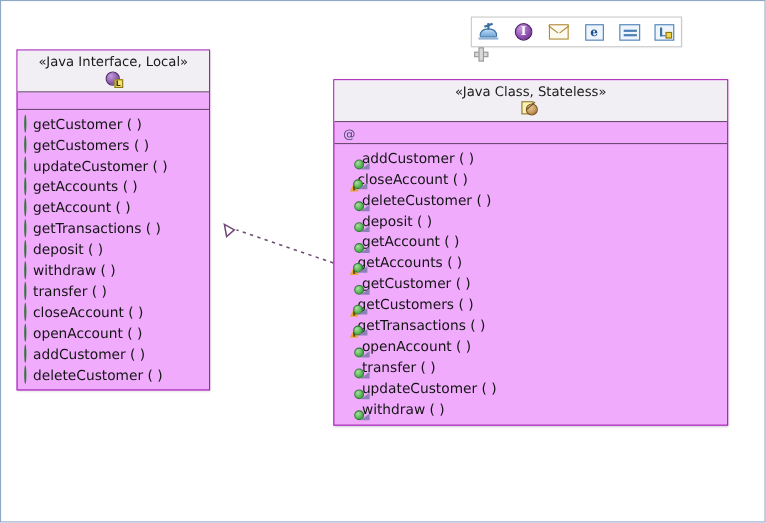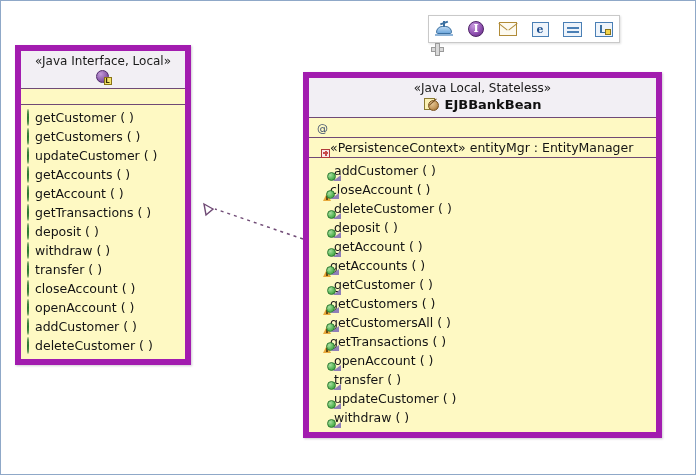--- a/index.html
+++ b/index.html
@@ -17,22 +17,22 @@
     left: 0; top: 0;
     width: 694px; height: 473px;
     border: 1px solid #8fa8c8;
     background: #ffffff;
     overflow: hidden;
   }
 
   
   .uml-box {
     position: absolute;
-    border: 6px solid #a21caf;
-    background: #fef9c3;
+    border: 1px solid #a21caf;
+    background: #f0abfc;
     box-sizing: border-box;
     box-shadow: 1px 1px 2px rgba(120,110,130,0.35);
   }
   .uml-header {
     background: #f2eff4;
     border-bottom: 1px solid #6f4a75;
     text-align: center;
     padding: 3px 4px 4px 4px;
     box-sizing: border-box;
   }
@@ -399,43 +399,36 @@
         <div class="member-row">
           <span class="icon"><span class="ico-op-green"></span></span>
           <span class="label">deleteCustomer ( )</span>
         </div>
       </div>
   </div>
 
   <div class="uml-box" id="bean-box" style="left:302px; top:71px; width:359px;">
 
     <div class="uml-header">
-      <div class="stereotype">«Java Local, Stateless»</div>
+      <div class="stereotype">«Java Class, Stateless»</div>
       <div class="typename">
         <span class="icon ico-class">
           <span class="note"></span>
             <span class="ball"></span>
             <span class="slash"></span>
         </span>
-        <span>EJBBankBean</span>
       </div>
     </div>
 
     <div class="compartment" id="bean-annotations">
         <div class="member-row" style="padding-left: 8px; gap: 10px;">
           <span class="icon"><span class="ico-at">@</span></span>
         </div>
       </div>
 
-    <div class="compartment" id="bean-attrs">
-        <div class="member-row" style="padding-left: 12px; gap: 9px;">
-          <span class="icon"><span class="ico-field"><span class="sq"></span><span class="cross-h"></span><span class="cross-v"></span></span></span>
-          <span class="label">«PersistenceContext» entityMgr : EntityManager</span>
-        </div>
-      </div>
 
     <div class="compartment last" id="bean-ops" style="padding:3px 0 5px 0;">
         <div class="member-row" style="padding-left: 18px; gap: 7px;">
           <span class="icon"><span class="ico-op-impl"><span class="ball"></span><span class="tri"></span></span></span>
           <span class="label">addCustomer ( )</span>
         </div>
         <div class="member-row" style="padding-left: 14px; gap: 7px;">
           <span class="icon"><span class="ico-op-warn"><span class="warn"></span><span class="warn-dot"></span><span class="ball"></span><span class="tri"></span></span></span>
           <span class="label">closeAccount ( )</span>
         </div>
@@ -455,24 +448,20 @@
           <span class="icon"><span class="ico-op-warn"><span class="warn"></span><span class="warn-dot"></span><span class="ball"></span><span class="tri"></span></span></span>
           <span class="label">getAccounts ( )</span>
         </div>
         <div class="member-row" style="padding-left: 18px; gap: 7px;">
           <span class="icon"><span class="ico-op-impl"><span class="ball"></span><span class="tri"></span></span></span>
           <span class="label">getCustomer ( )</span>
         </div>
         <div class="member-row" style="padding-left: 14px; gap: 7px;">
           <span class="icon"><span class="ico-op-warn"><span class="warn"></span><span class="warn-dot"></span><span class="ball"></span><span class="tri"></span></span></span>
           <span class="label">getCustomers ( )</span>
-        </div>
-        <div class="member-row" style="padding-left: 14px; gap: 7px;">
-          <span class="icon"><span class="ico-op-warn"><span class="warn"></span><span class="warn-dot"></span><span class="ball"></span><span class="tri"></span></span></span>
-          <span class="label">getCustomersAll ( )</span>
         </div>
         <div class="member-row" style="padding-left: 14px; gap: 7px;">
           <span class="icon"><span class="ico-op-warn"><span class="warn"></span><span class="warn-dot"></span><span class="ball"></span><span class="tri"></span></span></span>
           <span class="label">getTransactions ( )</span>
         </div>
         <div class="member-row" style="padding-left: 18px; gap: 7px;">
           <span class="icon"><span class="ico-op-impl"><span class="ball"></span><span class="tri"></span></span></span>
           <span class="label">openAccount ( )</span>
         </div>
         <div class="member-row" style="padding-left: 18px; gap: 7px;">

